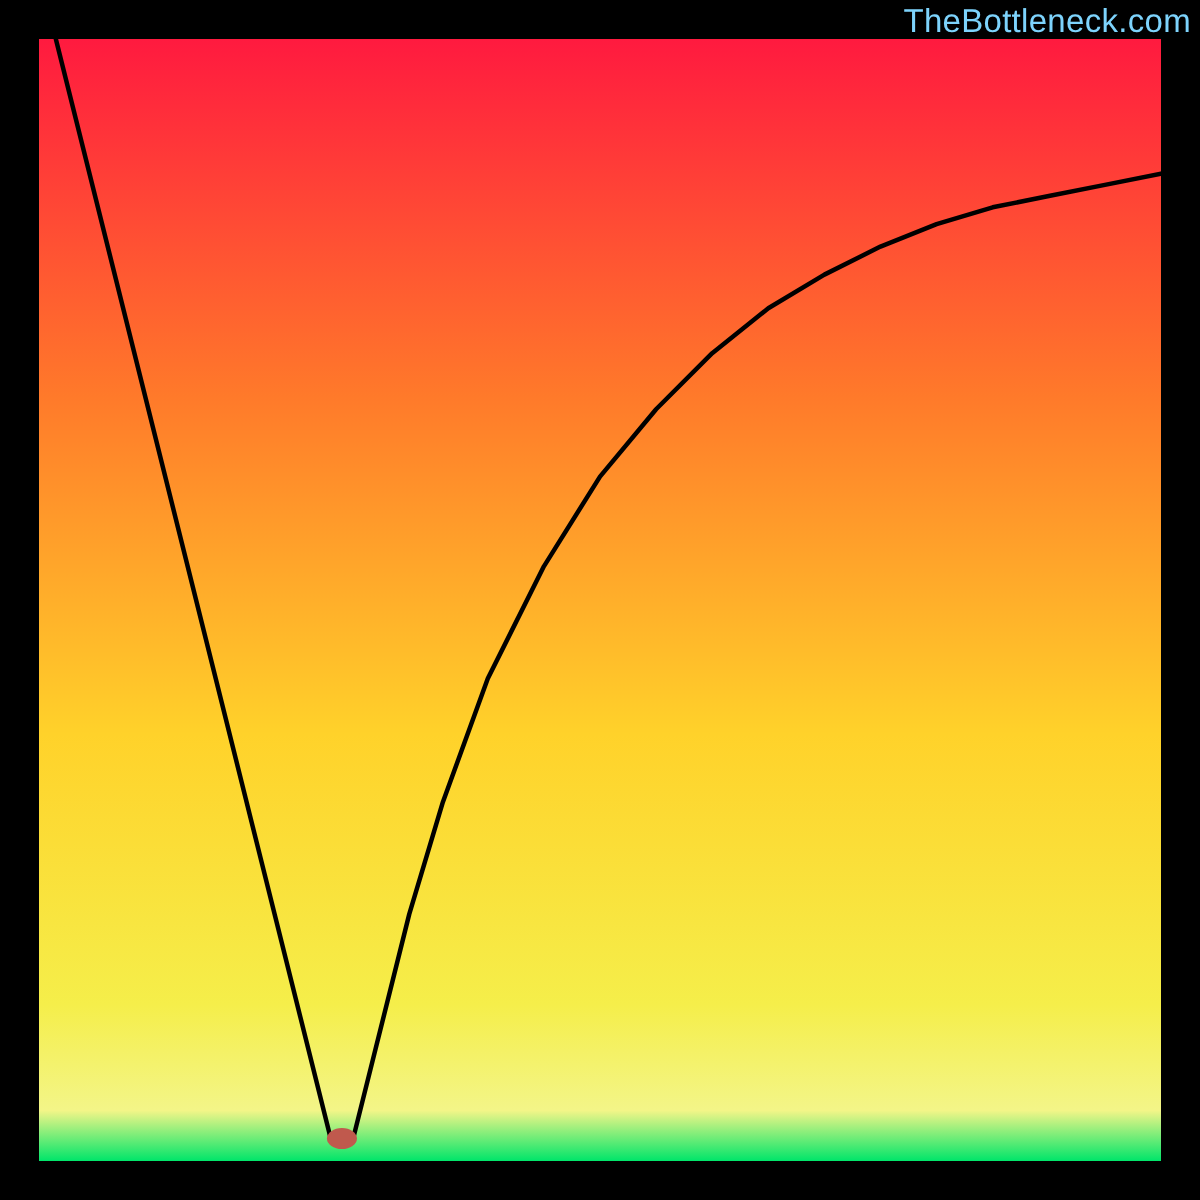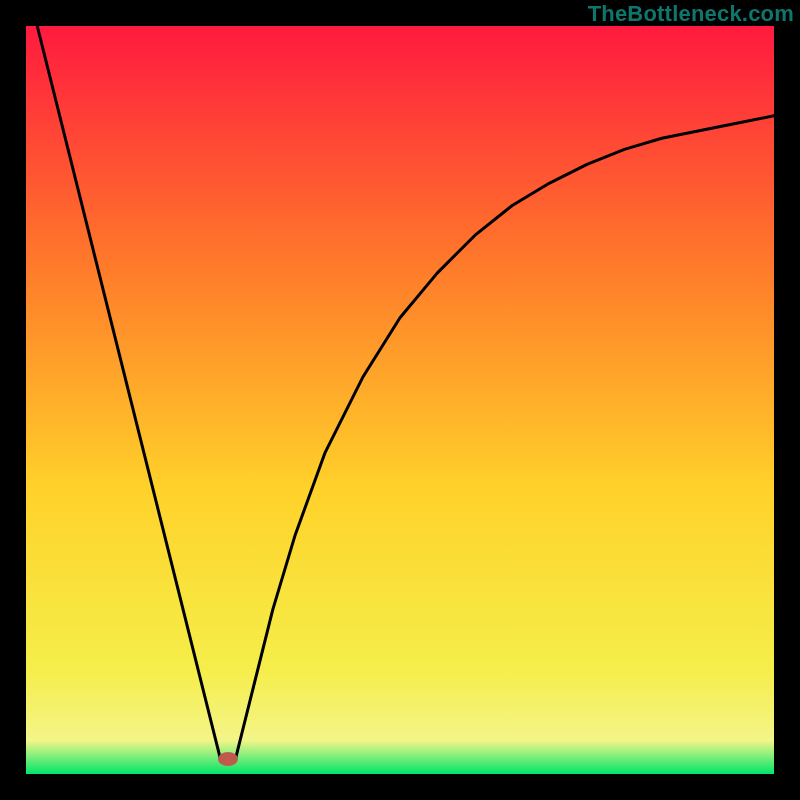--- a/index.html
+++ b/index.html
@@ -24,22 +24,22 @@
     top: 0;
     width: 748px;
     height: 748px;
   }
   .watermark {
     position: absolute;
     top: 1px;
     right: 6px;
     font-family: Arial, Helvetica, sans-serif;
     font-size: 22px;
-    font-weight: bold;
-    color: #0f766e;
+    font-weight: normal;
+    color: #7dd3fc;
     letter-spacing: 0.2px;
   }
   svg {
     display: block;
   }
 </style>
 </head>
 <body>
 
 <div class="watermark">TheBottleneck.com</div>

